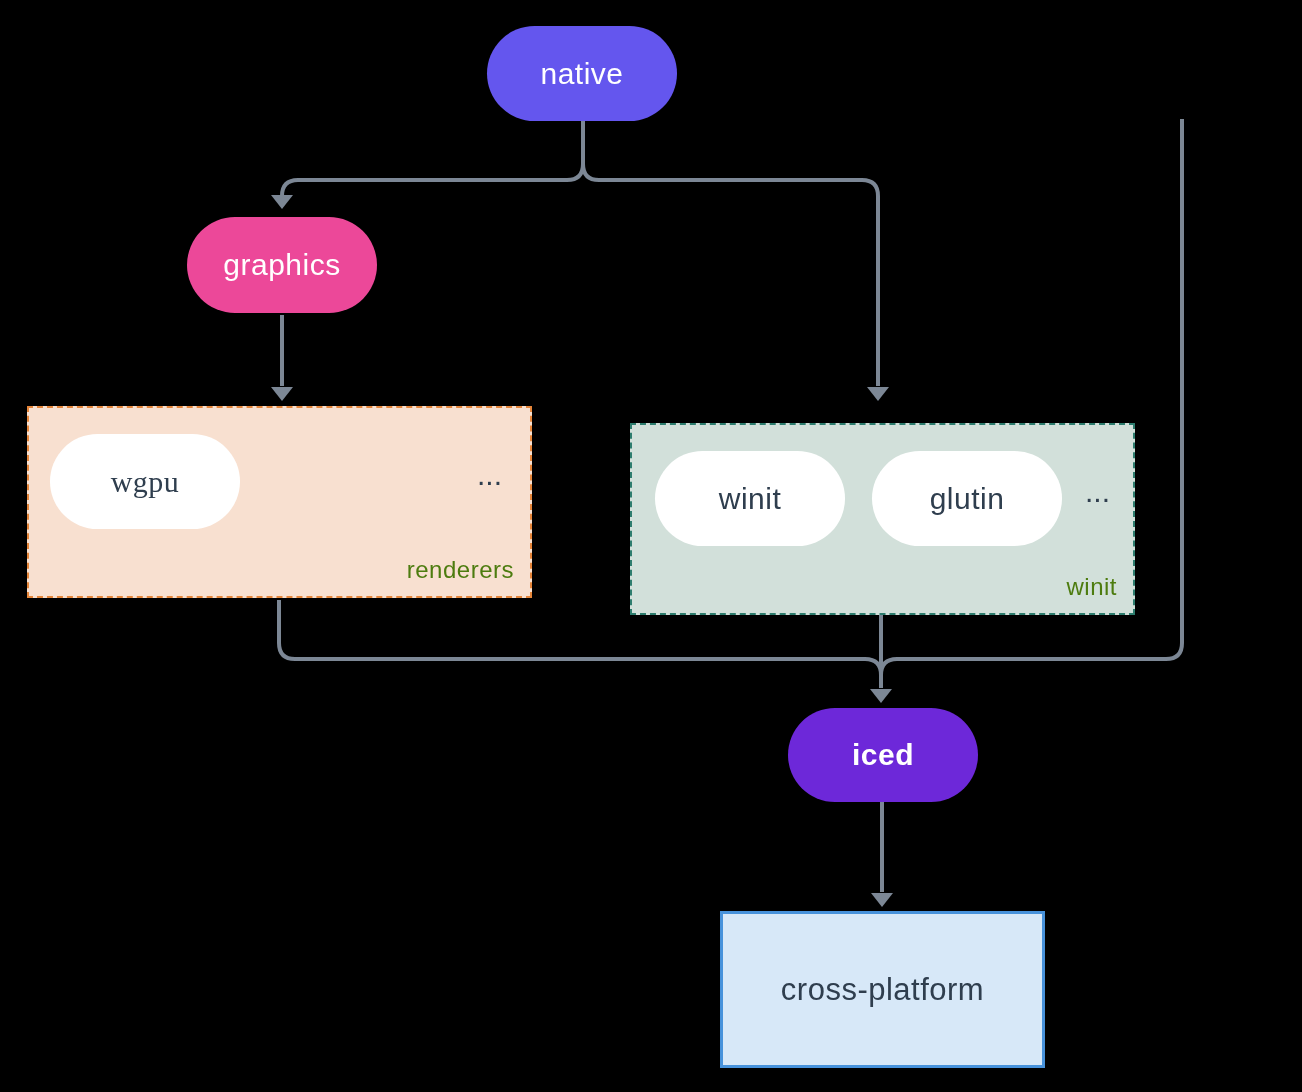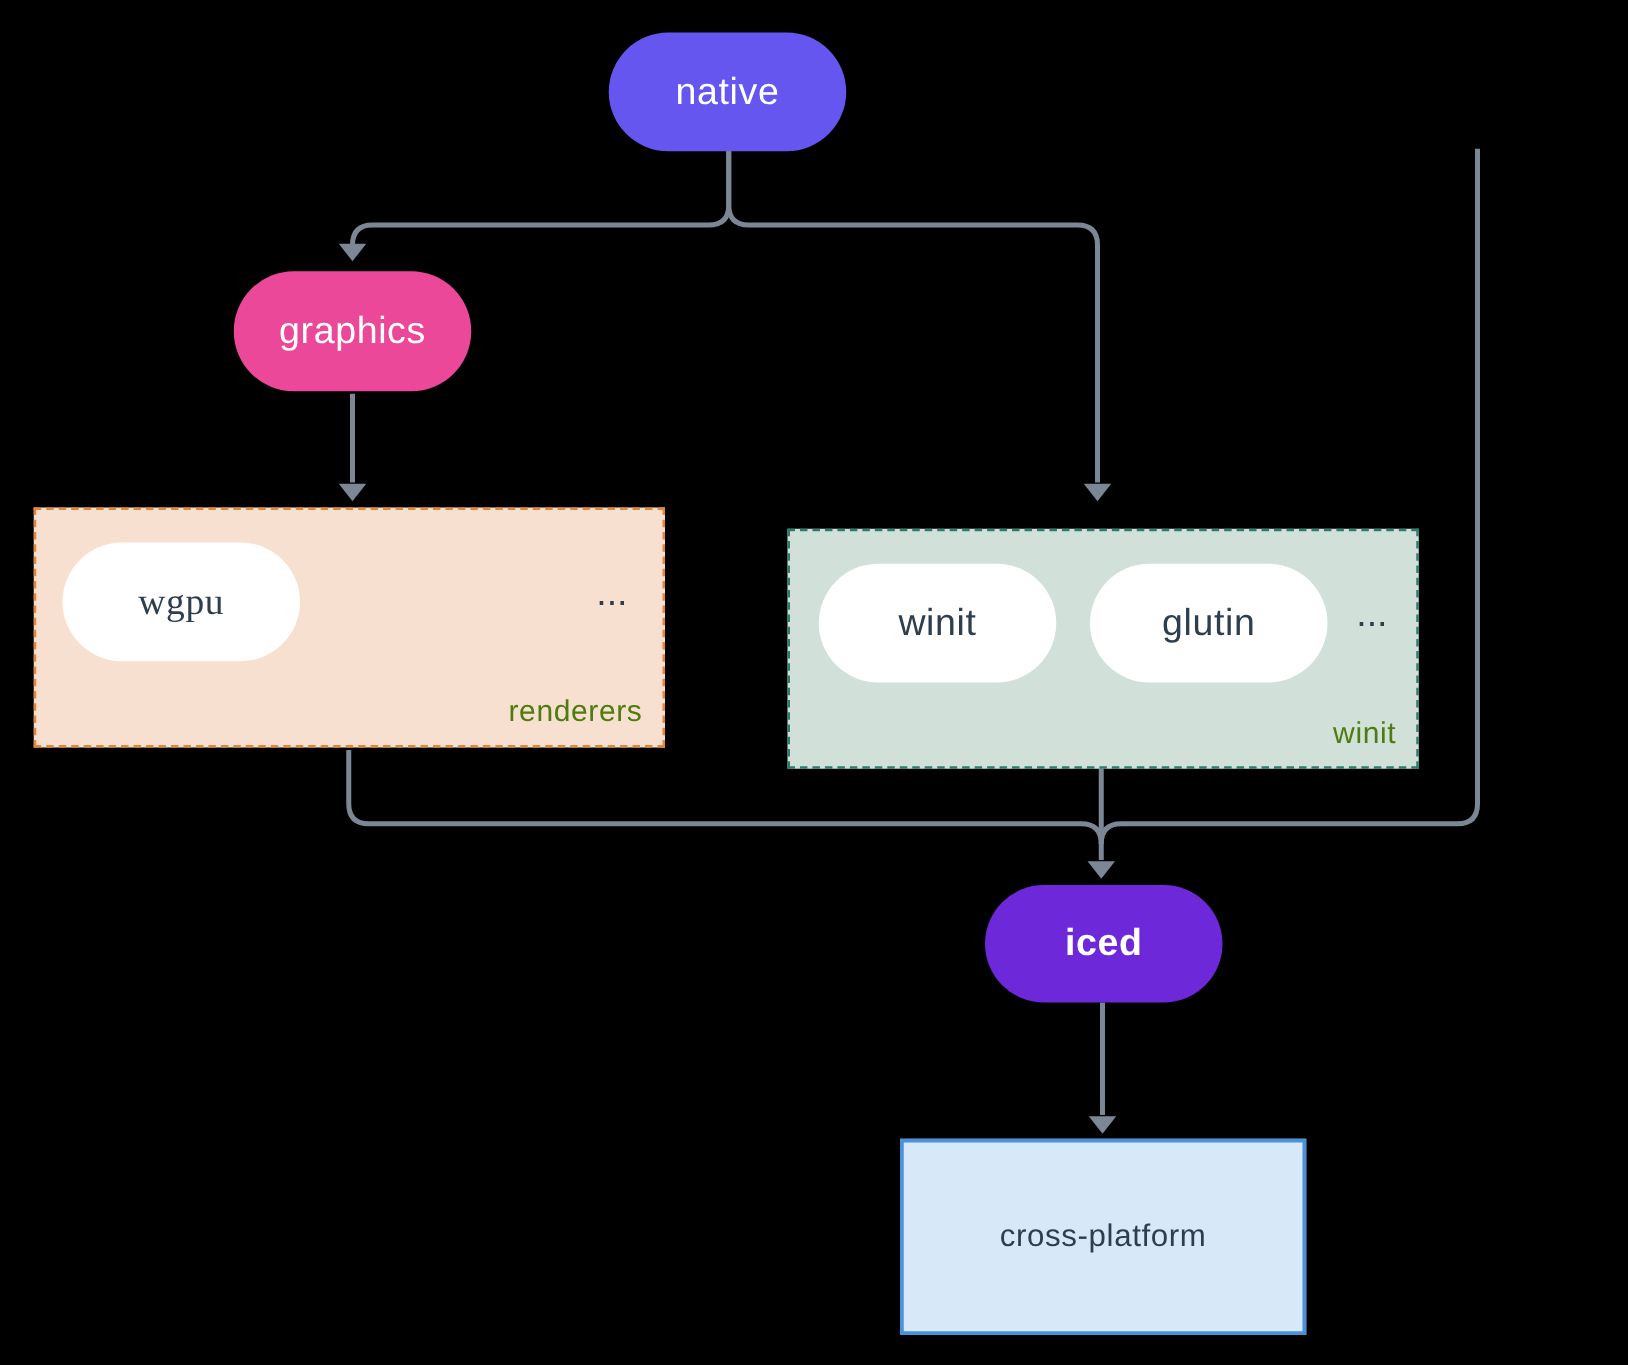--- a/index.html
+++ b/index.html
@@ -75,21 +75,21 @@
     left: 720px; top: 911px;
     width: 325px; height: 157px;
     box-sizing: border-box;
     background: #d7e8f8;
     border: 3px solid #4792db;
     display: flex;
     flex-direction: column;
     align-items: center;
     justify-content: center;
     color: #2f3e4e;
-    font-size: 25px;
+    font-size: 31px;
     line-height: 47px;
     letter-spacing: 0.5px;
   }
 </style>
 </head>
 <body>
 
 <div class="canvas">
 
   <svg class="connectors" width="1302" height="1092" viewBox="0 0 1302 1092">

